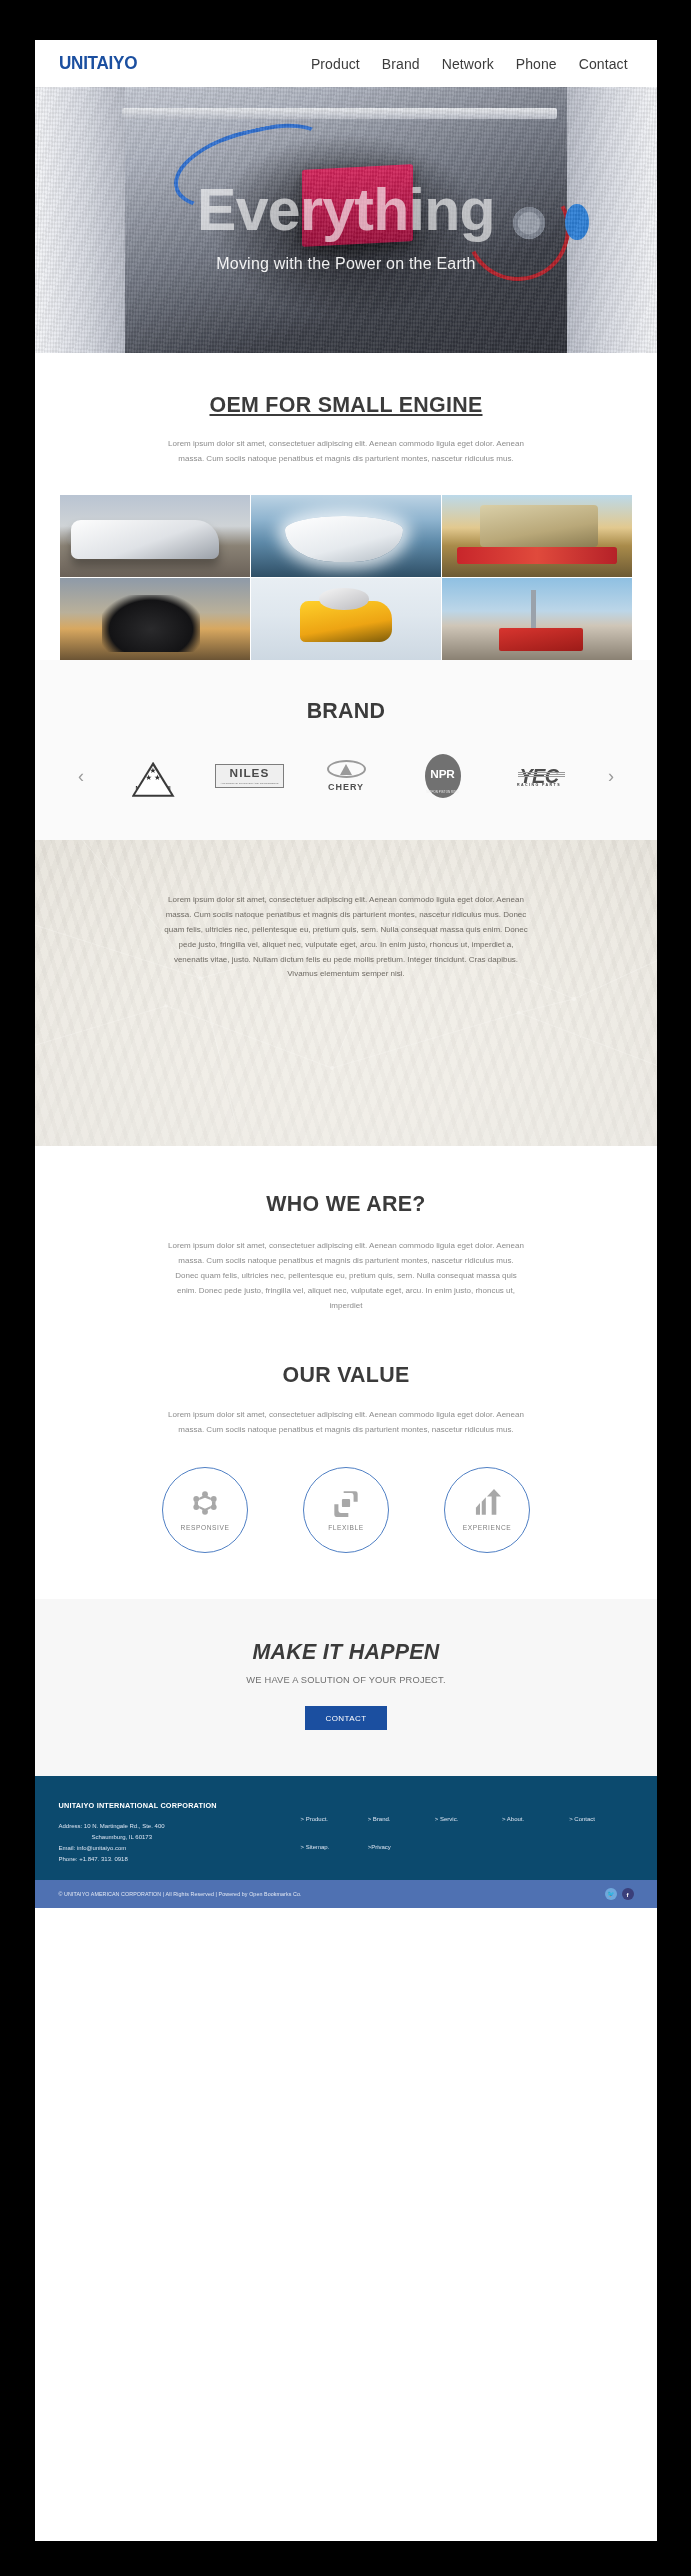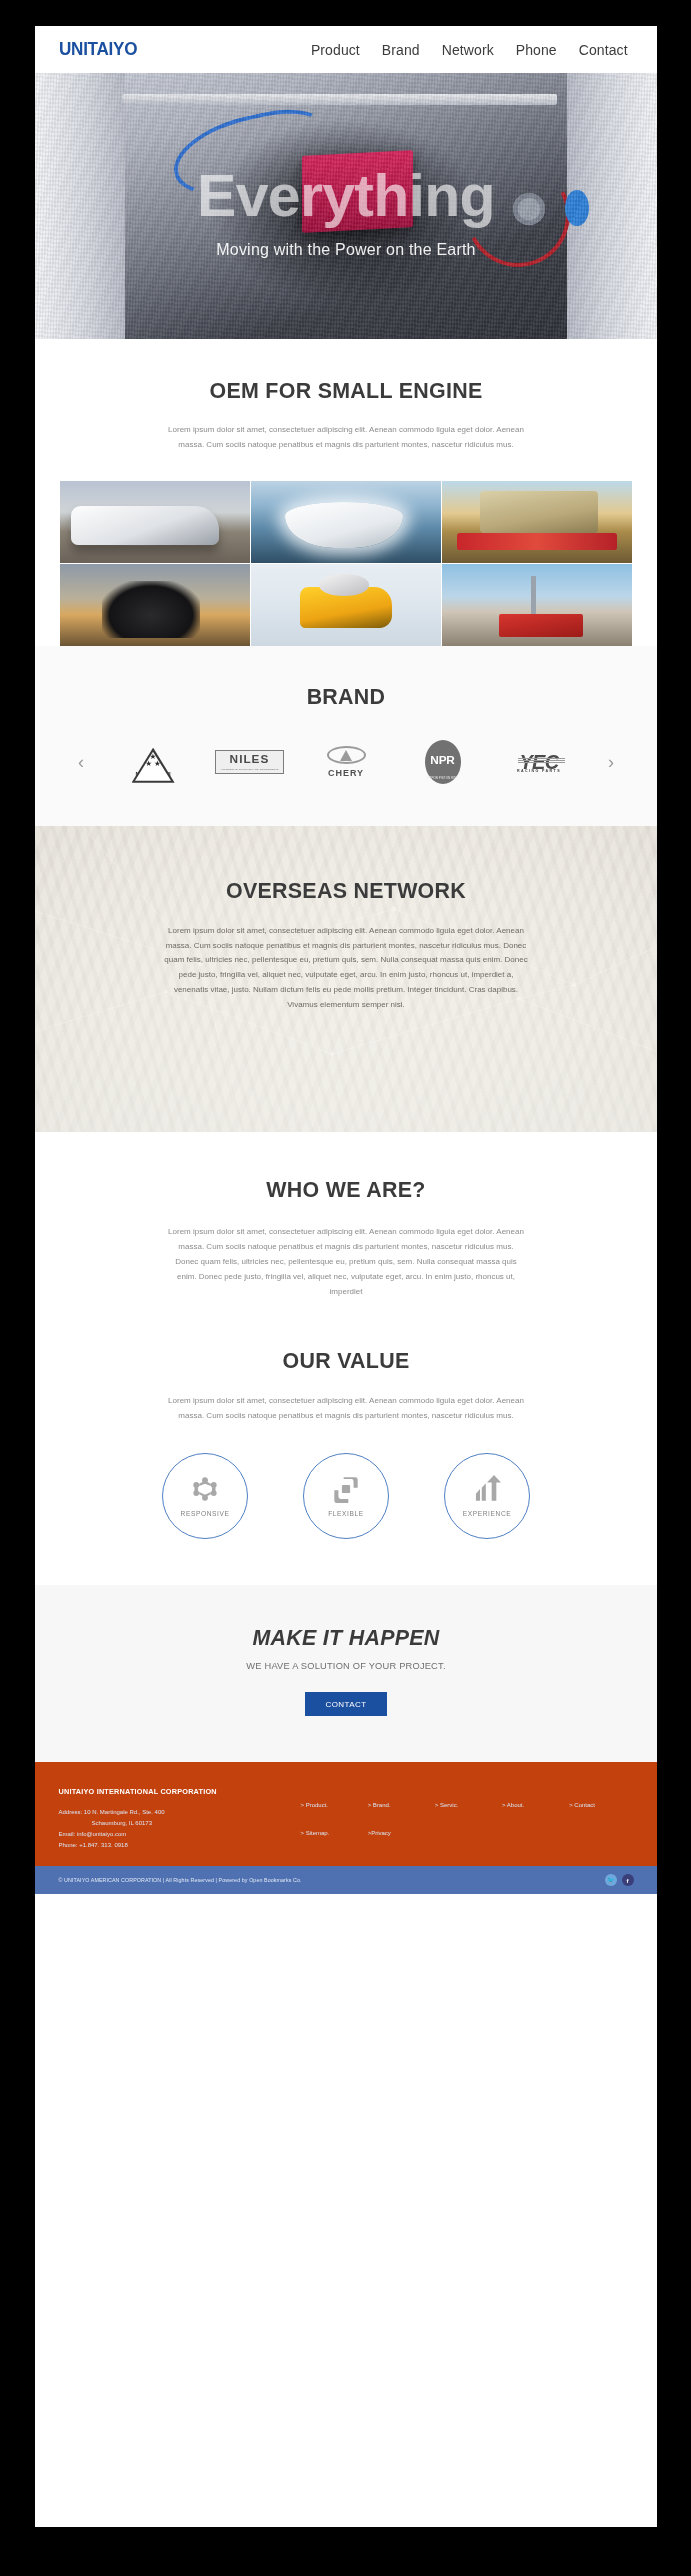--- a/index.html
+++ b/index.html
@@ -4,21 +4,21 @@
 <style>
   * { box-sizing: border-box; margin: 0; padding: 0; }
   html, body {
     width: 692px; height: 2576px;
     background: #000;
     font-family: "Liberation Sans", sans-serif;
     overflow: hidden;
   }
   #page {
     position: absolute;
-    left: 35px; top: 26px;
+    left: 35px; top: 40px;
     width: 622px; height: 2501px;
     background: #ffffff;
     overflow: hidden;
   }
 
   
   .site-header {
     height: 47px;
     background: #ffffff;
     display: flex;
@@ -137,21 +137,21 @@
     max-width: 360px;
     text-align: center;
     font-size: 8px;
     line-height: 1.85;
     color: #8c8c8c;
     font-weight: 300;
   }
 
   
   .oem { padding-top: 40px; padding-bottom: 28px; }
-  .oem .section-title { margin-bottom: 19.4px; }
+  .oem .section-title { margin-bottom: 19.4px; text-decoration: underline; }
 
   
   .product-grid {
     display: grid;
     grid-template-columns: repeat(3, 1fr);
     grid-template-rows: repeat(2, 82px);
     gap: 1.4px;
     padding: 0 25px 0 25px;
   }
   .tile { position: relative; overflow: hidden; }
@@ -396,21 +396,21 @@
   .cta-btn {
     display: inline-block; margin-top: 21px;
     background: #1b4fa0; color: #fff;
     font-size: 8px; letter-spacing: 0.4px;
     padding: 7.6px 21px; border: none; cursor: pointer;
     font-family: inherit;
   }
 
   
   .footer {
-    background: #c2410c; color: #ffffff;
+    background: #0c4a6e; color: #ffffff;
     padding: 23.5px 23.5px 18px;
   }
   .footer-top { display: flex; gap: 14px; }
   .f-left { width: 228px; flex: none; }
   .f-company {
     font-size: 7.3px; font-weight: 700; line-height: 1.55;
     letter-spacing: 0.2px; margin-bottom: 9.7px;
   }
   .f-line {
     font-size: 6px; line-height: 1.85; color: #dbe4f2; font-weight: 300;
@@ -564,21 +564,20 @@
         <circle cx="240" cy="200" r="3"></circle>
           <circle cx="520" cy="120" r="3"></circle>
         <circle cx="780" cy="230" r="3"></circle>
           <circle cx="430" cy="330" r="3"></circle>
         <circle cx="190" cy="240" r="2.5"></circle>
           <circle cx="700" cy="250" r="2.5"></circle>
       </g>
     </svg>
     <div class="veil"></div>
     <div class="copy">
-      <div class="section-title">OVERSEAS NETWORK</div>
       <div class="section-text">Lorem ipsum dolor sit amet, consectetuer adipiscing elit. Aenean commodo ligula eget dolor. Aenean massa. Cum sociis natoque penatibus et magnis dis parturient montes, nascetur ridiculus mus. Donec quam felis, ultricies nec, pellentesque eu, pretium quis, sem. Nulla consequat massa quis enim. Donec pede justo, fringilla vel, aliquet nec, vulputate eget, arcu. In enim justo, rhoncus ut, imperdiet a, venenatis vitae, justo. Nullam dictum felis eu pede mollis pretium. Integer tincidunt. Cras dapibus. Vivamus elementum semper nisi.</div>
     </div>
   </div>
 
   <div class="section who">
     <div class="section-title">WHO WE ARE?</div>
     <div class="section-text">Lorem ipsum dolor sit amet, consectetuer adipiscing elit. Aenean commodo ligula eget dolor. Aenean massa. Cum sociis natoque penatibus et magnis dis parturient montes, nascetur ridiculus mus. Donec quam felis, ultricies nec, pellentesque eu, pretium quis, sem. Nulla consequat massa quis enim. Donec pede justo, fringilla vel, aliquet nec, vulputate eget, arcu. In enim justo, rhoncus ut, imperdiet</div>
   </div>
 
   <div class="section value">

